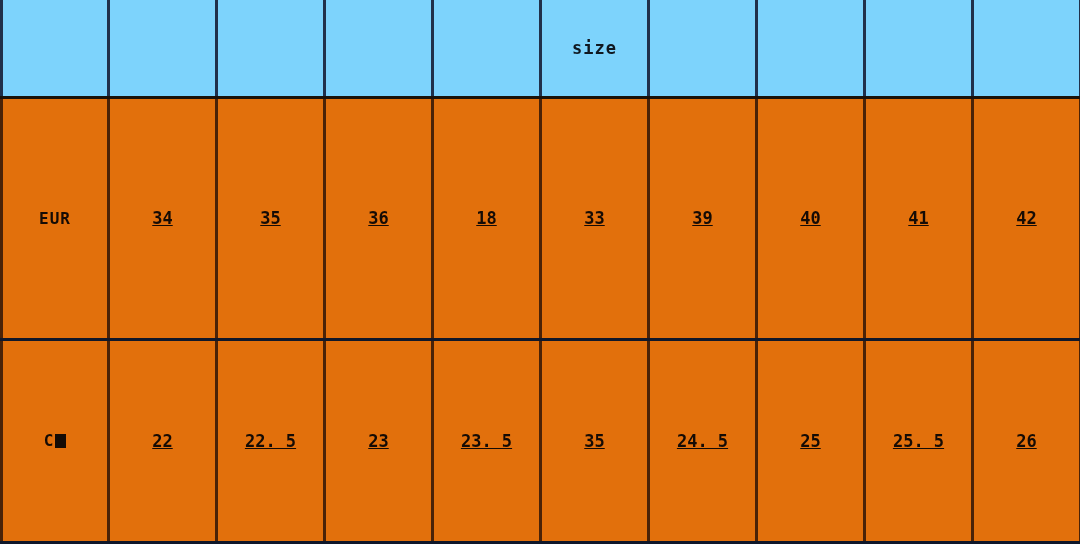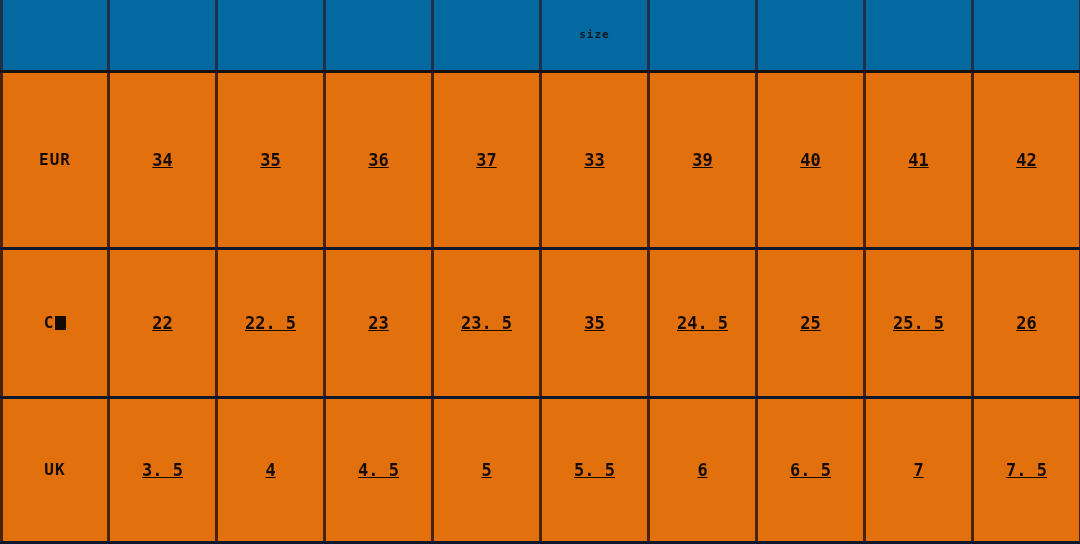--- a/index.html
+++ b/index.html
@@ -29,25 +29,25 @@
     margin: 0;
     text-align: center;
     vertical-align: middle;
     overflow: hidden;
   }
 
   
   tr.header-row { height: 56px; }
 
   tr.header-row td {
-    background: #0369a1;
+    background: #7dd3fc;
     border-right: 3px solid #20304a;
     border-bottom: 3px solid #1a1208;
     color: #101820;
-    font-size: 11px;
+    font-size: 17px;
     font-weight: bold;
     letter-spacing: 1px;
   }
   tr.header-row td:first-child {
     border-left: 3px solid #20304a;
   }
   tr.header-row td:last-child {
     border-right: 3px solid #20304a;
   }
 
@@ -118,21 +118,21 @@
       <td></td>
       <td></td>
       <td></td>
     </tr>
 
     <tr class="data-row row-eur">
       <td class="row-label">EUR</td>
       <td class="cell-value">34</td>
       <td class="cell-value">35</td>
       <td class="cell-value">36</td>
-      <td class="cell-value">37</td>
+      <td class="cell-value">18</td>
       <td class="cell-value">33</td>
       <td class="cell-value">39</td>
       <td class="cell-value">40</td>
       <td class="cell-value">41</td>
       <td class="cell-value">42</td>
     </tr>
 
     <tr class="data-row row-cm">
       <td class="row-label"><span>C</span><span class="tofu-glyph"></span></td>
       <td class="cell-value">22</td>
@@ -140,26 +140,14 @@
       <td class="cell-value">23</td>
       <td class="cell-value">23. 5</td>
       <td class="cell-value">35</td>
       <td class="cell-value">24. 5</td>
       <td class="cell-value">25</td>
       <td class="cell-value">25. 5</td>
       <td class="cell-value">26</td>
     </tr>
 
 
-    <tr class="data-row row-uk">
-      <td class="row-label">UK</td>
-      <td class="cell-value">3. 5</td>
-      <td class="cell-value">4</td>
-      <td class="cell-value">4. 5</td>
-      <td class="cell-value">5</td>
-      <td class="cell-value">5. 5</td>
-      <td class="cell-value">6</td>
-      <td class="cell-value">6. 5</td>
-      <td class="cell-value">7</td>
-      <td class="cell-value">7. 5</td>
-    </tr>
   </tbody>
 </table>
 
 </body></html>

